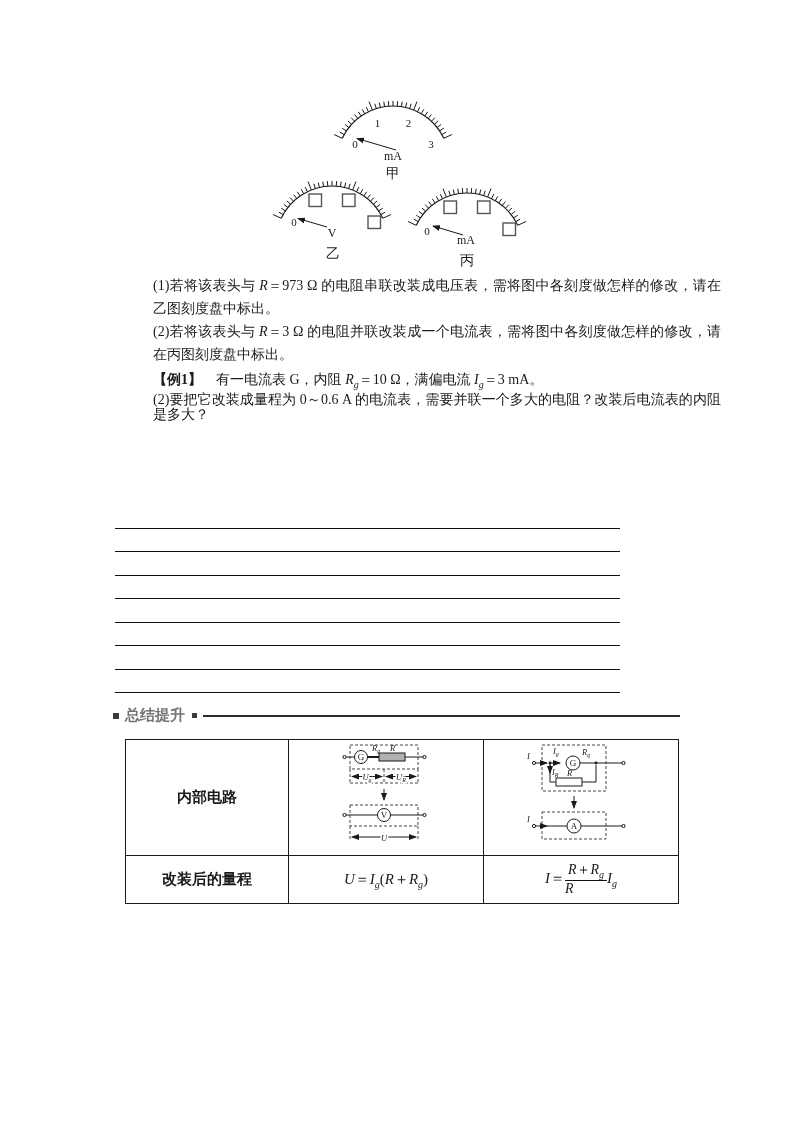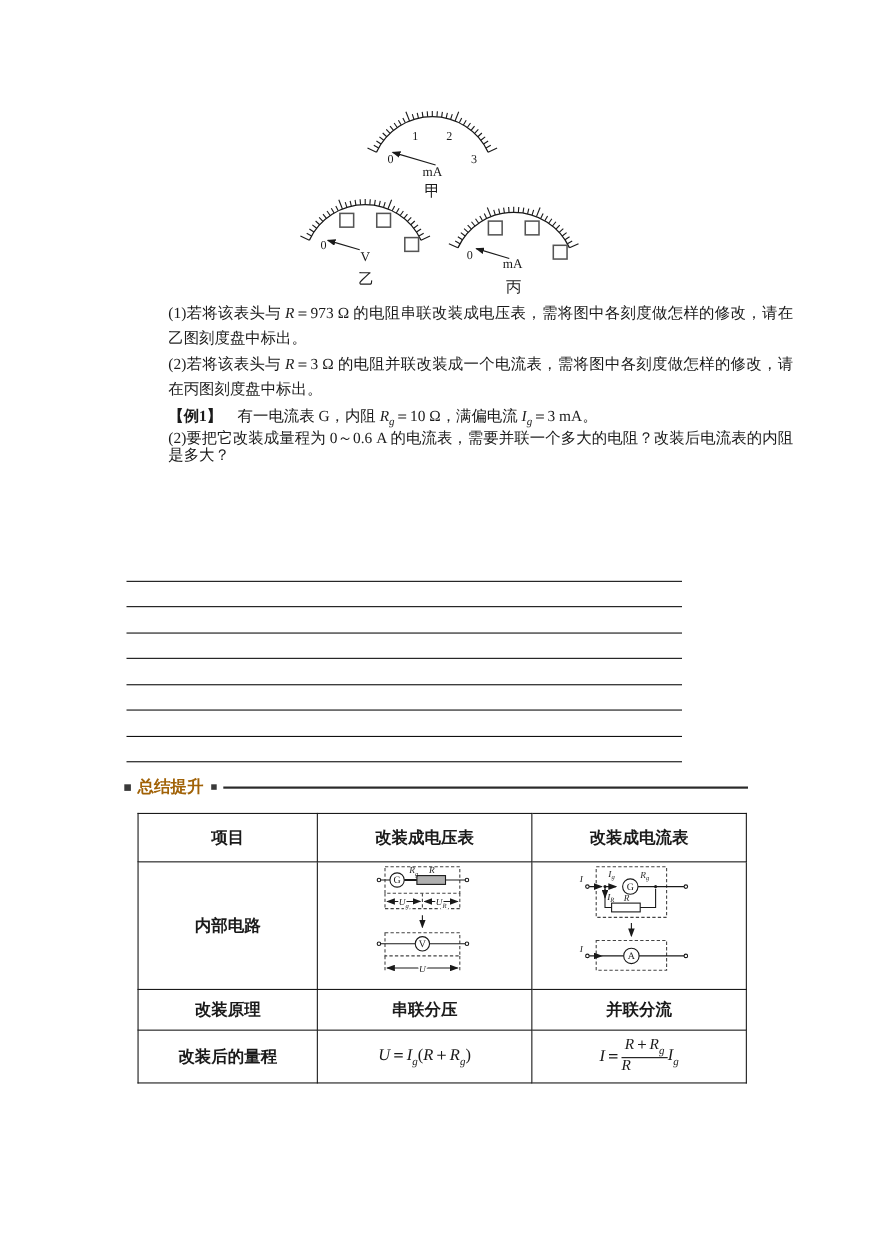--- a/index.html
+++ b/index.html
@@ -27,21 +27,21 @@
   sub{font-size:10px;}
 
   
   #answer-lines{position:absolute;left:115px;top:505px;width:505px;}
   .ansline{height:22.5px;border-bottom:1.6px solid #101010;}
 
   
   #summary-heading{position:absolute;left:113px;top:706px;width:567px;display:flex;align-items:center;}
   .sq1{width:6px;height:6px;background:#3a3a3a;margin-right:6px;}
   .sq2{width:5px;height:5px;background:#3a3a3a;margin:0 6px 0 7px;}
-  .heading-text{font-family:"Liberation Sans",sans-serif;font-weight:bold;font-size:15px;color:#a16207;}
+  .heading-text{font-family:"Liberation Sans",sans-serif;font-weight:bold;font-size:15px;color:#737373;}
   .heading-rule{flex:1;height:2px;background:#2a2a2a;}
 
   
   #summary-table{position:absolute;left:125px;top:739px;border-collapse:collapse;table-layout:fixed;}
   #summary-table td{border:1.6px solid #1a1a1a;text-align:center;vertical-align:middle;padding:0;}
   .th-cell,.lbl-cell,.principle-cell{font-family:"Liberation Sans",sans-serif;font-weight:bold;font-size:15px;}
   .formula{font-size:15px;}
   .frac{display:inline-block;vertical-align:middle;text-align:left;font-size:14px;line-height:1.15;}
   .frac .num{display:block;border-bottom:1.3px solid #111;padding:0 3px;}
   .frac .den{display:block;}
@@ -231,25 +231,20 @@
     <span class="heading-rule"></span>
   </div>
 
   <table id="summary-table">
     <colgroup>
         <col style="width:163px">
         <col style="width:195px">
         <col style="width:195px">
       </colgroup>
     <tbody>
-        <tr style="height:44px">
-      <td class="th-cell">项目</td>
-      <td class="th-cell">改装成电压表</td>
-      <td class="th-cell">改装成电流表</td>
-    </tr>
 
     <tr style="height:116px">
       <td class="lbl-cell">内部电路</td>
 
       <td>
         <svg class="ckt" width="90" height="108" viewBox="0 0 90 108">
           <rect class="dash" x="9" y="3" width="68" height="24"></rect>
           <circle cx="3.5" cy="15" r="1.6"></circle>
           <line x1="5.1" y1="15" x2="13.5" y2="15"></line>
           <circle cx="20" cy="15" r="6.5"></circle>
@@ -311,25 +306,20 @@
           <line x1="9.6" y1="84" x2="21" y2="84" marker-end="url(#ah)"></line>
           <line x1="21" y1="84" x2="41" y2="84"></line>
           <circle cx="48" cy="84" r="7"></circle>
           <text class="meter-letter" x="48" y="87">A</text>
           <line x1="55" y1="84" x2="96" y2="84"></line>
           <circle cx="97.5" cy="84" r="1.6"></circle>
         </svg>
       </td>
     </tr>
 
-    <tr style="height:37px">
-      <td class="lbl-cell">改装原理</td>
-      <td class="principle-cell">串联分压</td>
-      <td class="principle-cell">并联分流</td>
-    </tr>
 
     <tr style="height:48px">
       <td class="lbl-cell">改装后的量程</td>
       <td class="formula"><span style="font-style: italic;">U</span><span>＝</span><span style="font-style: italic;">I</span><sub style="font-style: italic;">g</sub><span>(</span><span style="font-style: italic;">R</span><span>＋</span><span style="font-style: italic;">R</span><sub style="font-style: italic;">g</sub><span>)</span></td>
       <td class="formula">
         <span><span style="font-style: italic;">I</span><span>＝</span></span><span class="frac"><span class="num"><span style="font-style: italic;">R</span><span>＋</span><span style="font-style: italic;">R</span><sub style="font-style: italic;">g</sub></span><span class="den"><span style="font-style: italic;">R</span></span></span><span><span style="font-style: italic;">I</span><sub style="font-style: italic;">g</sub></span>
       </td>
     </tr>
   </tbody>
     </table>

